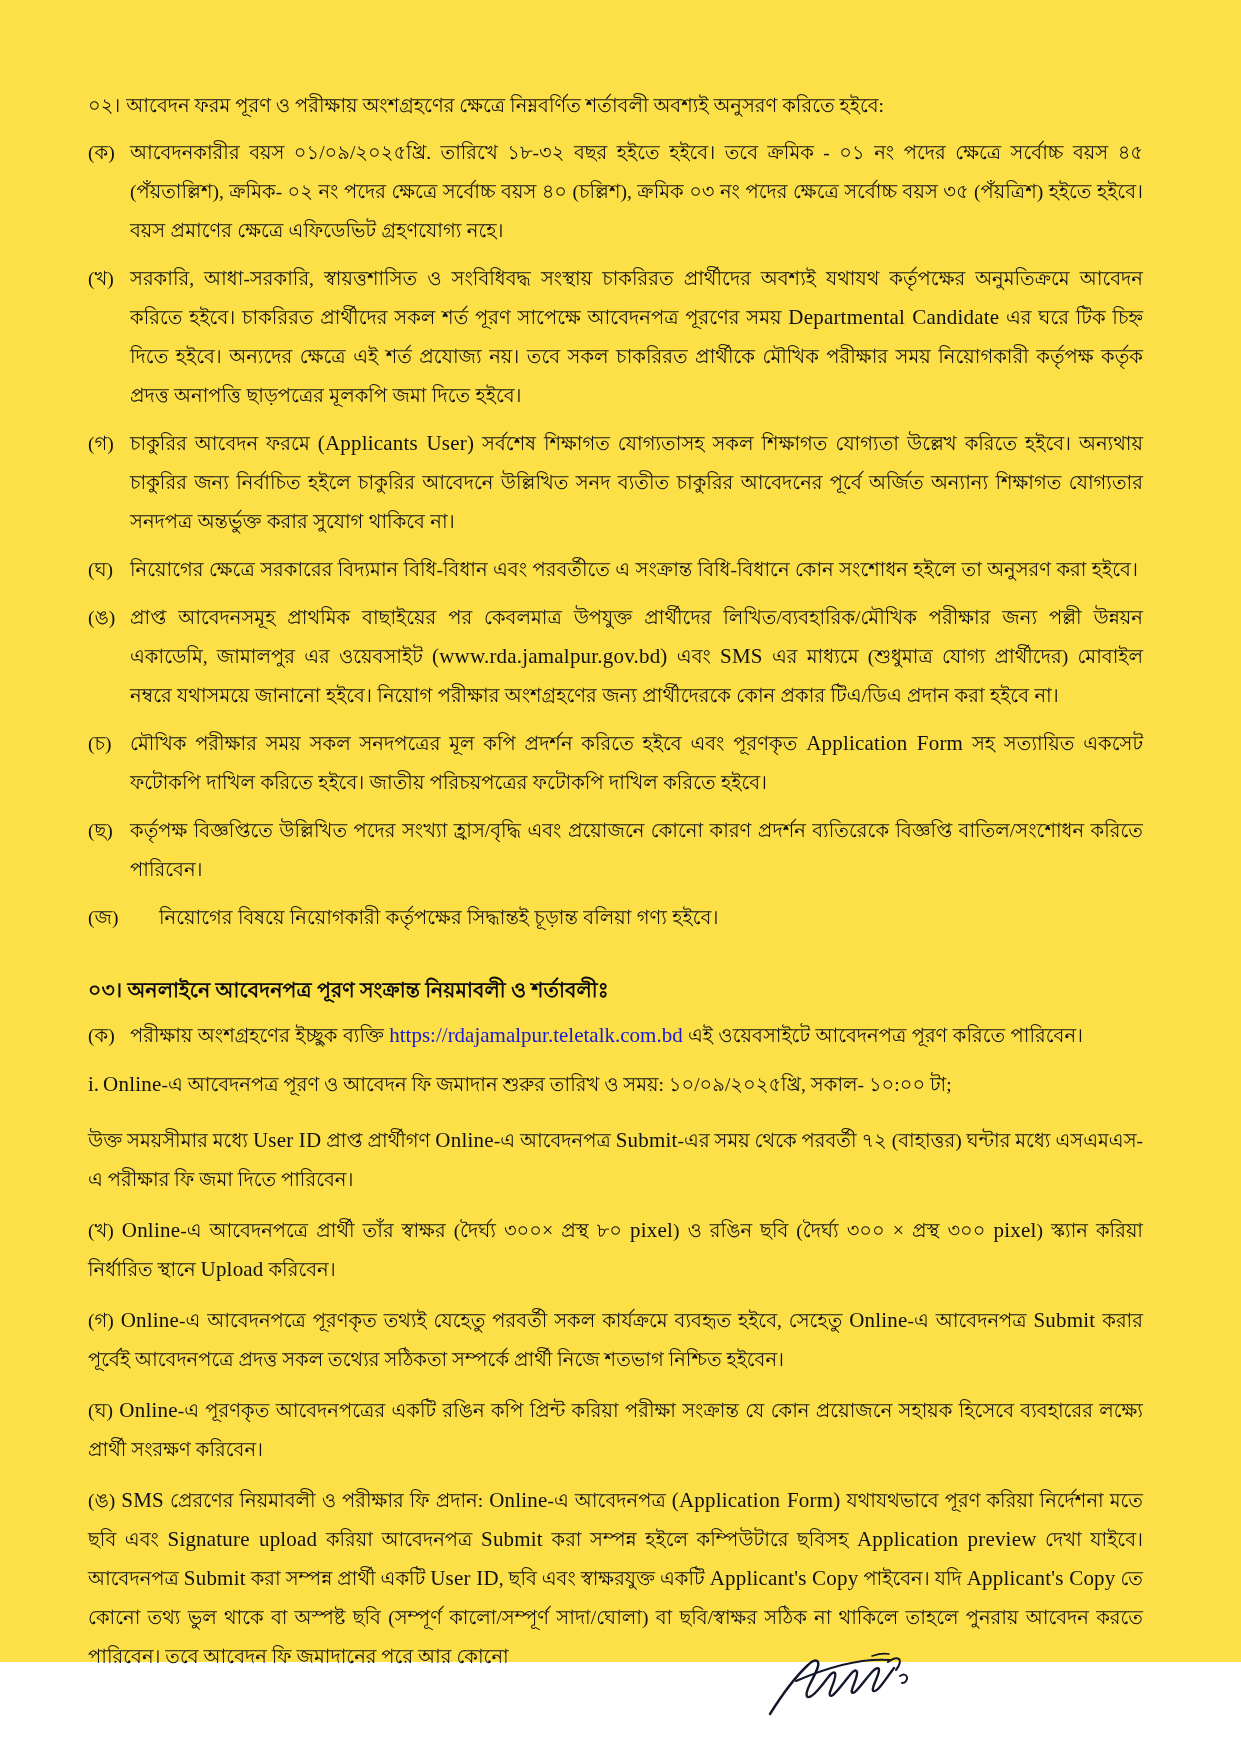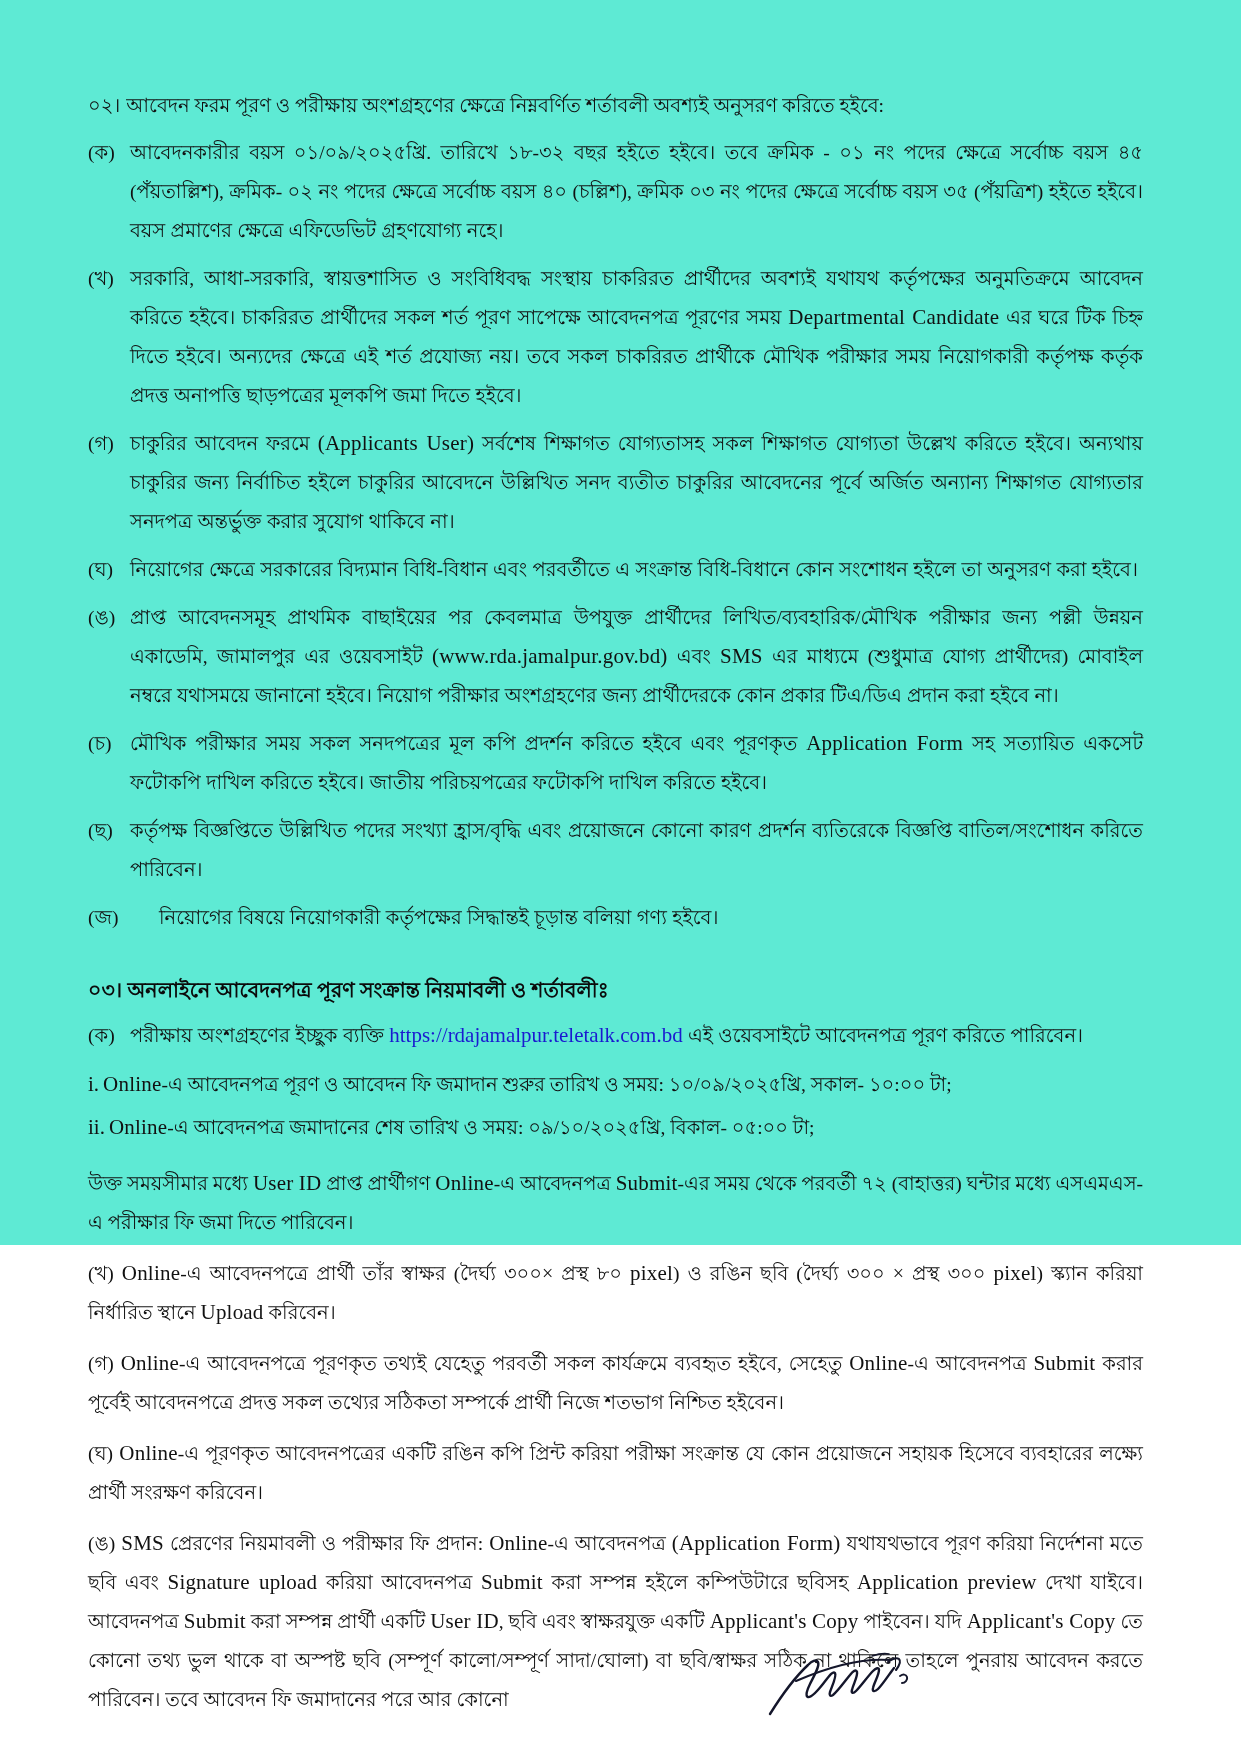--- a/index.html
+++ b/index.html
@@ -13,22 +13,22 @@
     height: 1754px;
     position: relative;
     font-family: "Liberation Serif", "DejaVu Serif", serif;
     color: #111111;
     overflow: hidden;
   }
   .page {
     position: absolute;
     left: 0; top: 0;
     width: 1241px;
-    height: 1245px;
-    background: #5eead4;
+    height: 1662px;
+    background: #fde047;
     padding: 17px;
     box-sizing: border-box;
   }
   .content {
     position: absolute;
     left: 88px;
     top: 86px;
     width: 1055px;
   }
 
@@ -195,23 +195,20 @@
 
     <div class="para">
       <span class="marker">(ক)</span>
       <span class="body-text"><span>পরীক্ষায় অংশগ্রহণের ইচ্ছুক ব্যক্তি </span><span class="link">https://rdajamalpur.teletalk.com.bd</span><span> এই ওয়েবসাইটে আবেদনপত্র পূরণ করিতে পারিবেন।</span></span>
     </div>
 
     <div class="roman-line">
       <span class="rn">i.</span><span class="lat">Online</span><span>-এ আবেদনপত্র পূরণ ও আবেদন ফি জমাদান শুরুর তারিখ ও সময়: ১০/০৯/২০২৫খ্রি, সকাল- ১০:০০ টা;</span>
     </div>
 
-    <div class="roman-line">
-      <span class="rn">ii.</span><span class="lat">Online</span><span>-এ আবেদনপত্র জমাদানের শেষ তারিখ ও সময়: ০৯/১০/২০২৫খ্রি, বিকাল- ০৫:০০ টা;</span>
-    </div>
 
     <div class="gap-sm"></div>
 
     <div class="plain-para"><span>উক্ত সময়সীমার মধ্যে </span><span class="lat">User ID</span><span> প্রাপ্ত প্রার্থীগণ </span><span class="lat">Online</span><span>-এ আবেদনপত্র </span><span class="lat">Submit</span><span>-এর সময় থেকে পরবর্তী ৭২ (বাহাত্তর) ঘন্টার মধ্যে এসএমএস-এ পরীক্ষার ফি জমা দিতে পারিবেন।</span></div>
 
     <div class="hang"><span>(খ)</span>&nbsp;<span class="lat">Online</span><span>-এ আবেদনপত্রে প্রার্থী তাঁর স্বাক্ষর (দৈর্ঘ্য ৩০০</span><span class="lat-sm">×</span><span> প্রস্থ ৮০ </span><span class="lat">pixel</span><span>) ও রঙিন ছবি (দৈর্ঘ্য ৩০০ </span><span class="lat-sm">×</span><span> প্রস্থ ৩০০ </span><span class="lat">pixel</span><span>) স্ক্যান করিয়া নির্ধারিত স্থানে </span><span class="lat">Upload</span><span> করিবেন।</span></div>
 
     <div class="hang"><span>(গ)</span>&nbsp;<span class="lat">Online</span><span>-এ আবেদনপত্রে পূরণকৃত তথ্যই যেহেতু পরবর্তী সকল কার্যক্রমে ব্যবহৃত হইবে, সেহেতু </span><span class="lat">Online</span><span>-এ আবেদনপত্র </span><span class="lat">Submit</span><span> করার পূর্বেই আবেদনপত্রে প্রদত্ত সকল তথ্যের সঠিকতা সম্পর্কে প্রার্থী নিজে শতভাগ নিশ্চিত হইবেন।</span></div>
 
     <div class="hang"><span>(ঘ)</span>&nbsp;<span class="lat">Online</span><span>-এ পূরণকৃত আবেদনপত্রের একটি রঙিন কপি প্রিন্ট করিয়া পরীক্ষা সংক্রান্ত যে কোন প্রয়োজনে সহায়ক হিসেবে ব্যবহারের লক্ষ্যে প্রার্থী সংরক্ষণ করিবেন।</span></div>

